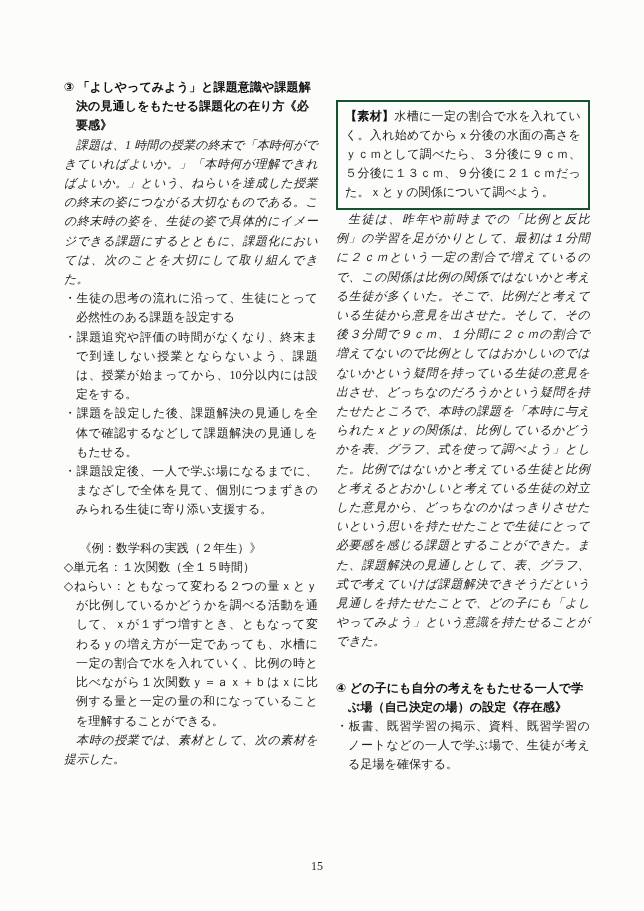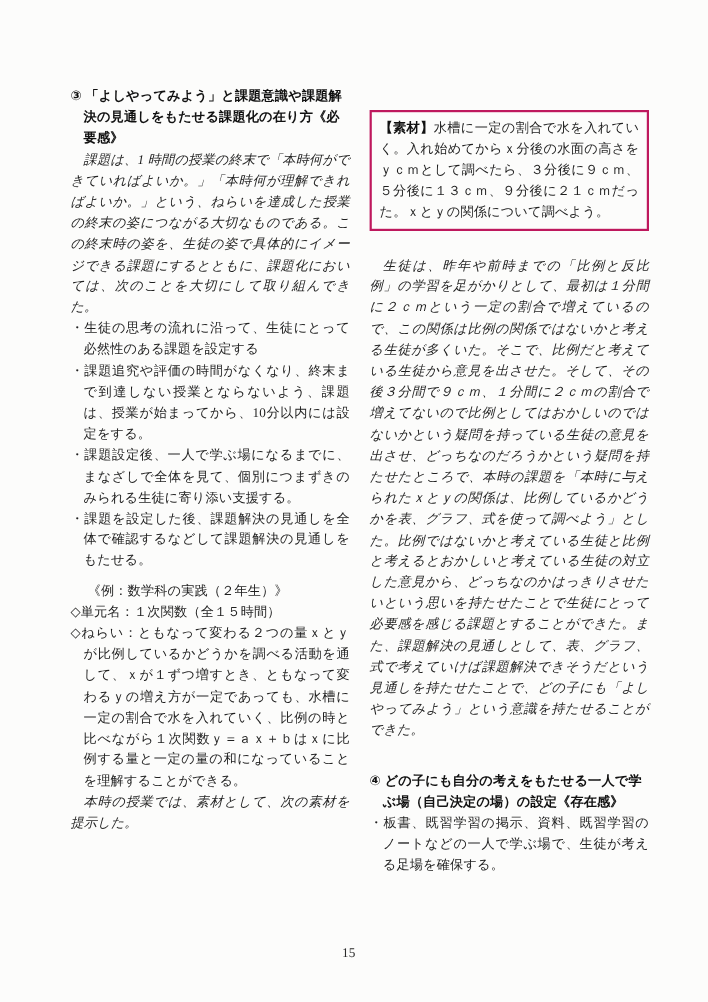--- a/index.html
+++ b/index.html
@@ -45,29 +45,29 @@
   .heading4 { margin-top: 27px; }
 
   .gothic-bold {
     font-family: "Liberation Sans", "DejaVu Sans", sans-serif;
     font-weight: 700;
     font-style: normal;
     color: #111111;
   }
 
   .material-box {
-    border: 2px solid #be185d;
+    border: 2px solid #14532d;
     padding: 5px 7px 6px 7px;
     line-height: 19px;
-    margin-bottom: 22px;
+    margin-bottom: 0;
     text-align: justify;
   }
 
   .example-title {
-    margin-top: 8px;
+    margin-top: 19px;
     text-indent: 1.3em;
   }
 
   .page-number {
     position: absolute;
     top: 831px;
     left: 0;
     right: 10px;
     text-align: center;
     font-size: 12px;
@@ -81,22 +81,22 @@
 
 <div class="page">
 
   <div class="col col-left">
     <p class="heading hang">③ 「よしやってみよう」と課題意識や課題解決の見通しをもたせる課題化の在り方《必要感》</p>
 
     <p class="indent">課題は、1 時間の授業の終末で「本時何ができていればよいか。」「本時何が理解できればよいか。」という、ねらいを達成した授業の終末の姿につながる大切なものである。この終末時の姿を、生徒の姿で具体的にイメージできる課題にするとともに、課題化においては、次のことを大切にして取り組んできた。</p>
 
     <p class="hang">・生徒の思考の流れに沿って、生徒にとって必然性のある課題を設定する</p>
     <p class="hang">・課題追究や評価の時間がなくなり、終末まで到達しない授業とならないよう、課題は、授業が始まってから、10分以内には設定をする。</p>
+    <p class="hang">・課題を設定した後、課題解決の見通しを全体で確認するなどして課題解決の見通しをもたせる。</p>
     <p class="hang">・課題設定後、一人で学ぶ場になるまでに、まなざしで全体を見て、個別につまずきのみられる生徒に寄り添い支援する。</p>
-    <p class="hang">・課題を設定した後、課題解決の見通しを全体で確認するなどして課題解決の見通しをもたせる。</p>
 
 
     <p class="example-title">《例：数学科の実践（２年生）》</p>
 
     <p>◇単元名：１次関数（全１５時間）</p>
 
     <p class="hang">◇ねらい：ともなって変わる２つの量ｘとｙが比例しているかどうかを調べる活動を通して、ｘが１ずつ増すとき、ともなって変わるｙの増え方が一定であっても、水槽に一定の割合で水を入れていく、比例の時と比べながら１次関数ｙ＝ａｘ＋ｂはｘに比例する量と一定の量の和になっていることを理解することができる。</p>
 
     <p class="indent">本時の授業では、素材として、次の素材を提示した。</p>
   </div>

